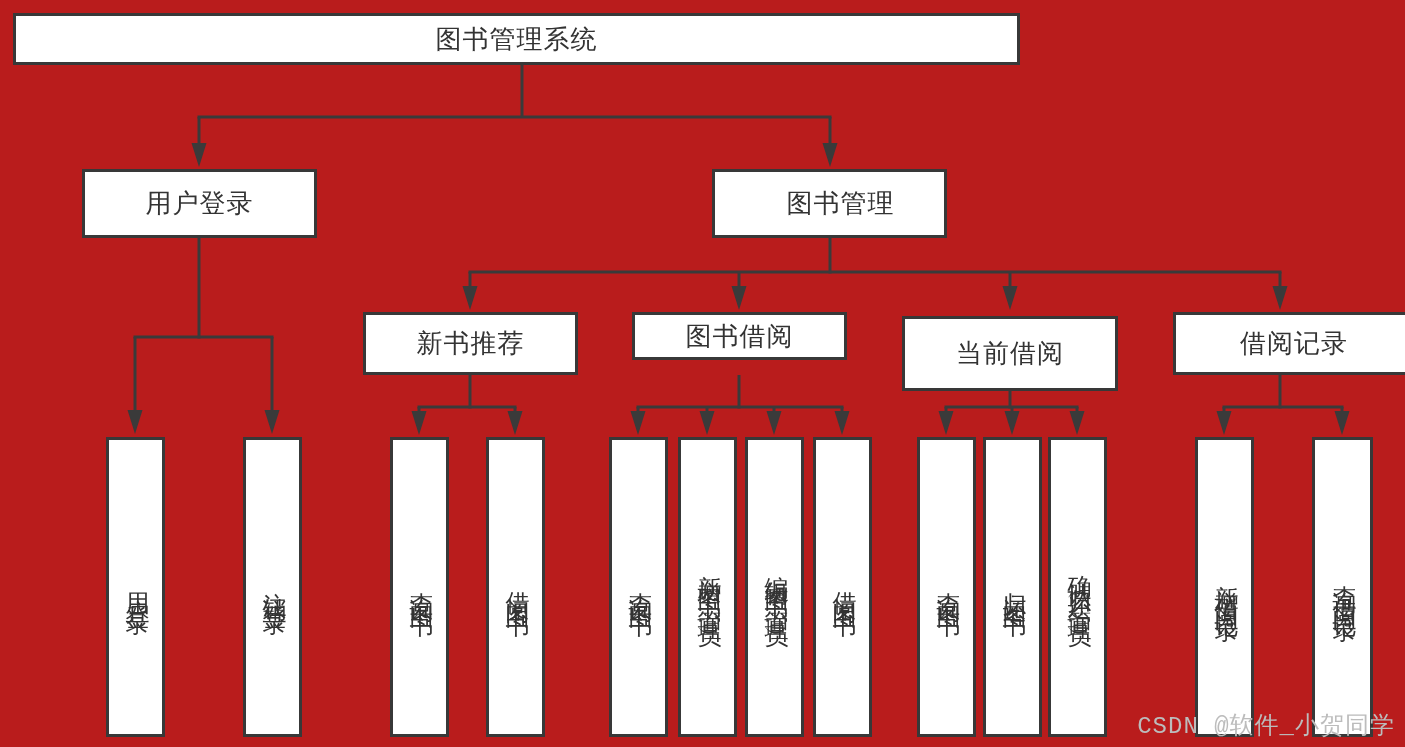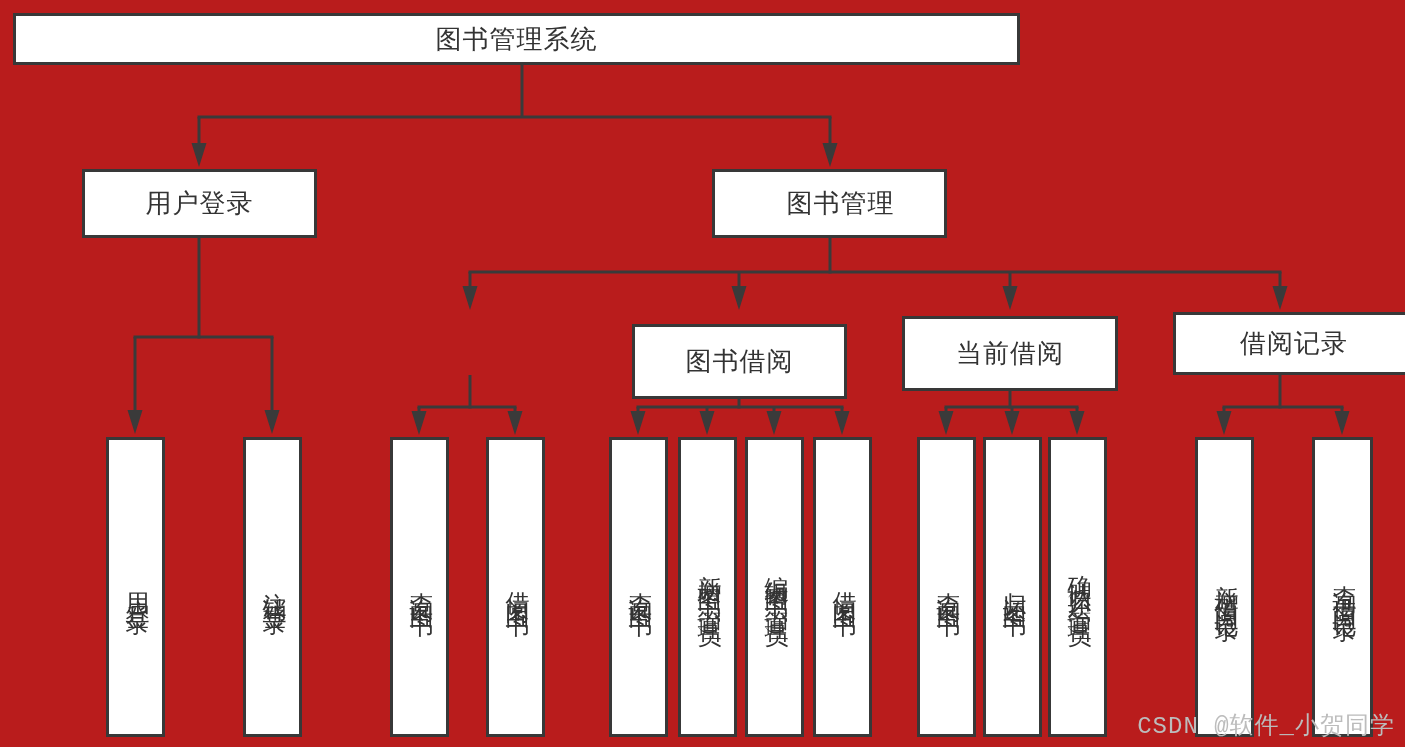--- a/index.html
+++ b/index.html
@@ -124,21 +124,24 @@
     <span>图书管理系统</span>
   </div>
 
   <div class="node h" style="left:82px; top:169px; width:235px; height:69px;">
     <span>用户登录</span>
   </div>
   <div class="node h" style="left:712px; top:169px; width:235px; height:69px;padding-left:22px;">
     <span>图书管理</span>
   </div>
 
-  <div class="node h" style="left:632px; top:324px; width:215px; height:75px;">
+  <div class="node h" style="left:363px; top:312px; width:215px; height:63px;">
+    <span>新书推荐</span>
+  </div>
+  <div class="node h" style="left:632px; top:312px; width:215px; height:48px;">
     <span>图书借阅</span>
   </div>
   <div class="node h" style="left:902px; top:316px; width:216px; height:75px;">
     <span>当前借阅</span>
   </div>
   <div class="node h" style="left:1173px; top:312px; width:242px; height:63px;">
     <span>借阅记录</span>
   </div>
 
   <div class="node v" style="left:106px; top:437px; width:59px; height:300px;">

